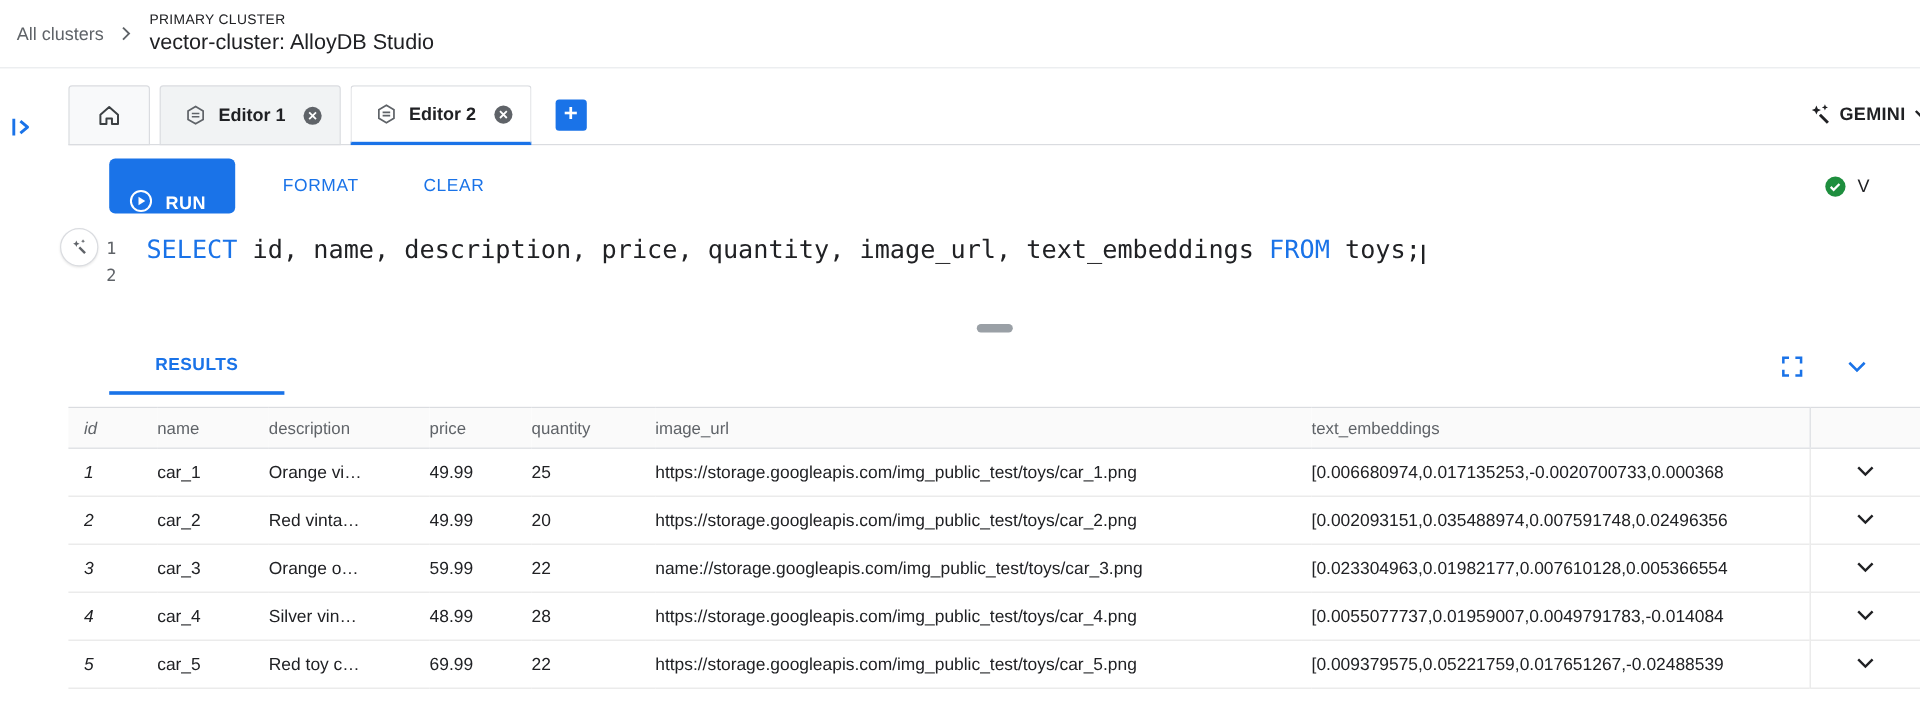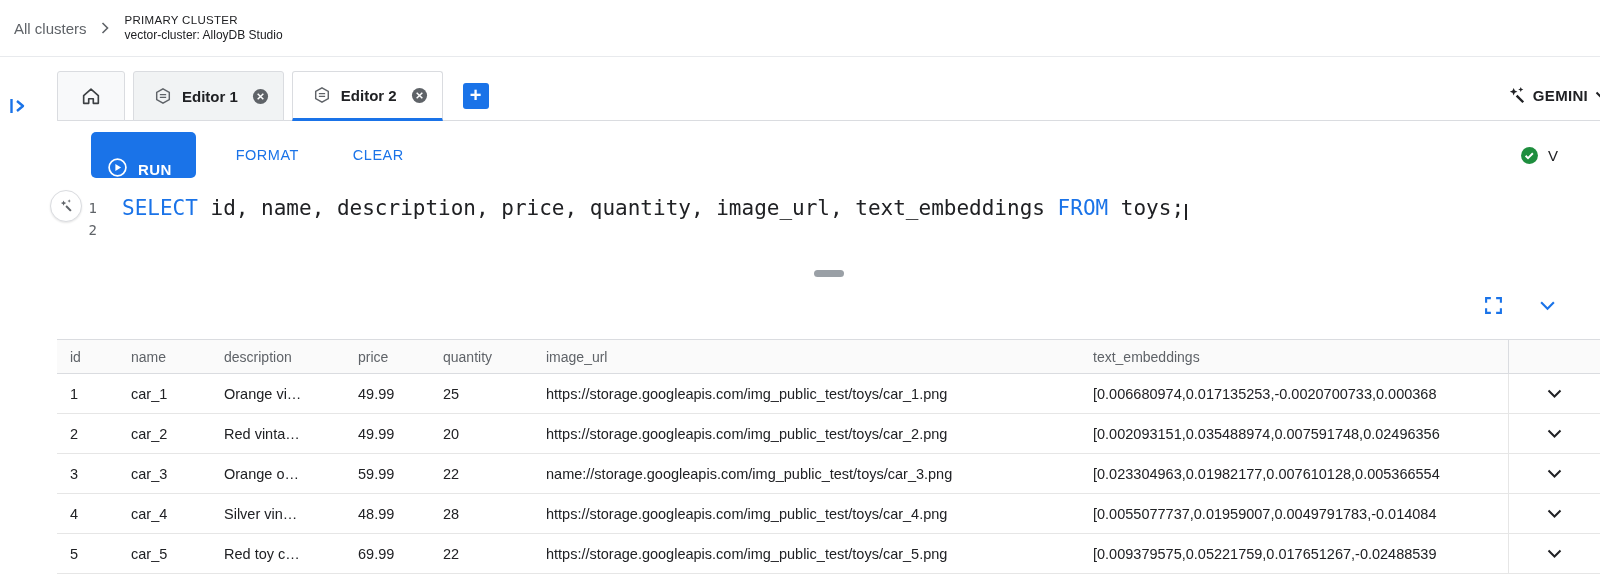--- a/index.html
+++ b/index.html
@@ -12,21 +12,21 @@
 
   
   .breadcrumb-bar {
     height: 57px; display: flex; align-items: center;
     padding-left: 14px; border-bottom: 1px solid #e8eaed;
   }
   .bc-root { font-size: 15px; color: #5f6368; cursor: pointer; }
   .bc-chevron { display: flex; margin: 0 12px 0 10px; }
   .bc-cluster { display: flex; flex-direction: column; justify-content: center; }
   .bc-eyebrow { font-size: 11.5px; letter-spacing: .3px; color: #202124; }
-  .bc-title { font-size: 12px; color: #202124; margin-top: 2px; }
+  .bc-title { font-size: 18px; color: #202124; margin-top: 2px; }
 
   
   .main { position: relative; }
   .rail { position: absolute; left: 9px; top: 26px; cursor: pointer; }
   .panel { margin-left: 57px; }
 
   
   .tab-bar {
     margin-top: 14px; height: 50px; display: flex; align-items: flex-end;
     border-bottom: 1px solid #dadce0; position: relative;
@@ -105,21 +105,21 @@
   .results-table-wrap { margin-top: 10px; }
   table { border-collapse: collapse; table-layout: fixed; width: 1543px; font-size: 14.5px; }
   thead tr { background: #fafafa; height: 34px; }
   thead th {
     font-weight: normal; color: #5f6368; text-align: left; font-size: 14px;
     border-top: 1px solid #dadce0; border-bottom: 1px solid #dadce0;
     padding: 0; overflow: hidden; white-space: nowrap;
   }
   tbody tr { height: 40px; border-bottom: 1px solid #e6e6e6; }
   tbody td { padding: 0; overflow: hidden; white-space: nowrap; color: #202124; }
-  th:first-child, td:first-child { padding-left: 13px; }
+  th:first-child, td:first-child { padding-left: 13px; font-style: italic; }
   .chevron-cell { border-left: 1px solid #e6e6e6; text-align: center; cursor: pointer; }
   thead th.chevron-cell { border-left: 1px solid #dadce0; }
 </style>
 </head>
 <body>
 
 <div class="breadcrumb-bar">
   <span class="bc-root">All clusters</span>
   <span class="bc-chevron">
     <svg width="16" height="16" viewBox="0 0 16 16">
@@ -240,20 +240,21 @@
           <div>2</div>
         </div>
       <div class="code"><span><span class="kw">SELECT</span><span> id, name, description, price, quantity, image_url, text_embeddings </span><span class="kw">FROM</span><span> toys;</span></span><span class="caret"></span></div>
     </div>
 
     <div class="divider-row">
       <div class="divider-handle"></div>
     </div>
 
     <div class="results-header">
+      <div class="results-tab">RESULTS</div>
       <div class="results-actions">
         <span>
           <svg width="19" height="19" viewBox="0 0 18 18">
               <path d="M2 6.5V2h4.5M11.5 2H16v4.5M16 11.5V16h-4.5M6.5 16H2v-4.5" fill="none" stroke="#1a73e8" stroke-width="2"></path>
             </svg>
         </span>
         <span>
           <svg width="17" height="11" viewBox="0 0 16 10">
               <path d="M2 2l6 6 6-6" stroke="#1a73e8" stroke-width="2" fill="none"></path>
             </svg>

